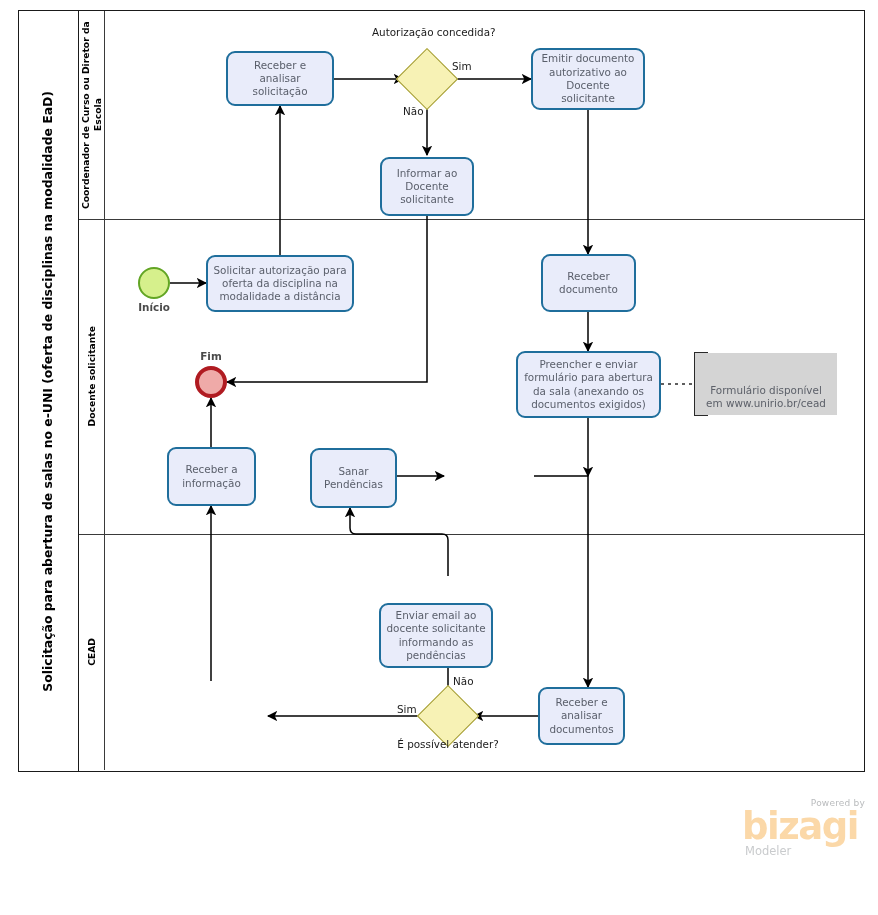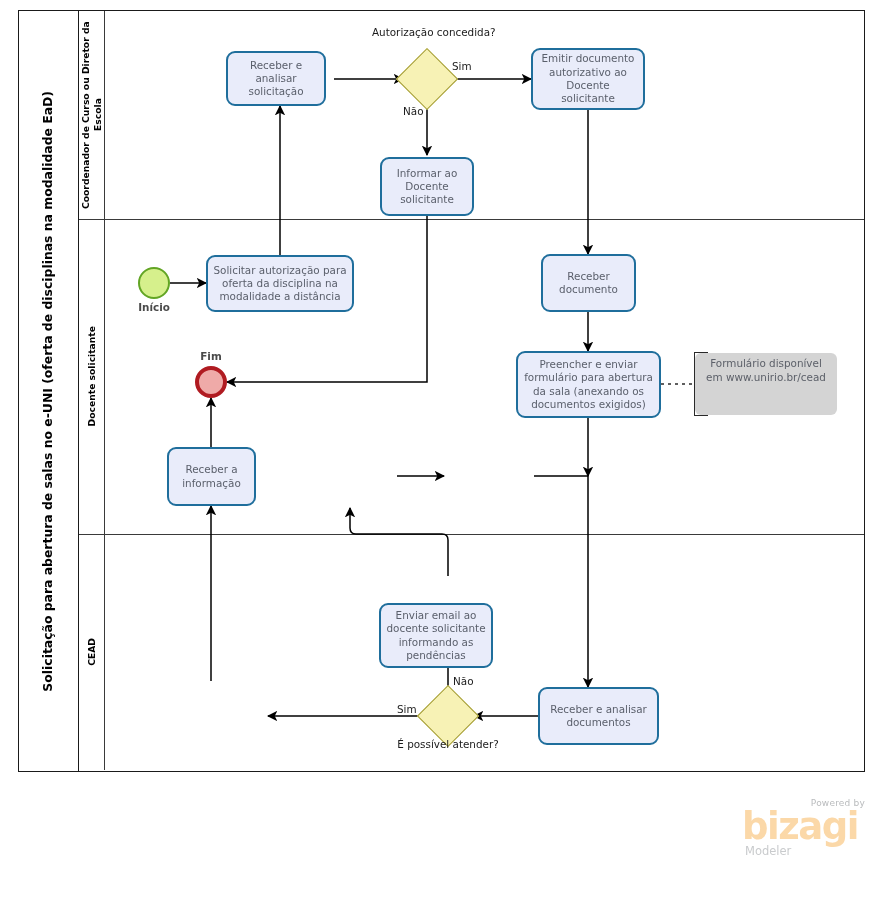--- a/index.html
+++ b/index.html
@@ -42,22 +42,22 @@
 
   .event{position:absolute;border-radius:50%;box-sizing:border-box;}
   .event.start{width:32px;height:32px;background:#d6f08c;border:2.6px solid #62a524;}
   .event.end{width:32px;height:32px;background:#efaaa8;border:4px solid #b01b21;}
 
   .ev-label{position:absolute;font-size:10.4px;color:#4a4a4a;text-align:center;
         white-space:nowrap;font-weight:bold;}
 
   .note{position:absolute;background:#d4d4d4;color:#5c6069;
         font-size:10.4px;line-height:1.3;text-align:center;
-        display:flex;align-items:flex-start;justify-content:center;padding:4px 6px;
-        box-sizing:border-box;border-radius:6px;}
+        display:flex;align-items:flex-end;justify-content:center;padding:4px 6px;
+        box-sizing:border-box;}
   .note-bracket{position:absolute;border-left:1.6px solid #2a2a2a;
         border-top:1.6px solid #2a2a2a;border-bottom:1.6px solid #2a2a2a;
         box-sizing:border-box;}
 
   .flow-label{position:absolute;font-size:10.4px;color:#1a1a1a;white-space:nowrap;}
   .gw-label{position:absolute;font-size:10.4px;color:#1a1a1a;text-align:center;
         line-height:1.2;white-space:nowrap;}
 
   svg.edges{position:absolute;left:0;top:0;width:878px;height:915px;
         pointer-events:none;overflow:visible;}
@@ -143,21 +143,21 @@
       <path d="M 425 716 L 268 716"></path>
 
       <path d="M 448 576 L 448 540 Q 448 534 442 534 L 356 534 Q 350 534 350 528 L 350 508"></path>
 
       <path d="M 211 681 L 211 506"></path>
     </g>
 
     <path d="M 661 384 L 694 384" fill="none" stroke="#2a2a2a" stroke-width="1.5" stroke-dasharray="3,4"></path>
   </svg>
 
-  <div class="task" style="left:226px;top:51px;width:100px;height:55px;">
+  <div class="task" style="left:226px;top:51px;width:108px;height:55px;">
     <span>Receber  e analisar solicitação</span>
   </div>
 
   <div class="task" style="left:531px;top:48px;width:114px;height:62px;">
     <span>Emitir documento autorizativo ao Docente solicitante</span>
   </div>
 
   <div class="task" style="left:380px;top:157px;width:94px;height:59px;">
     <span>Informar ao Docente solicitante</span>
   </div>
@@ -171,28 +171,31 @@
   </div>
 
   <div class="task" style="left:516px;top:351px;width:145px;height:67px;">
     <span>Preencher e enviar formulário para abertura da sala (anexando os documentos exigidos)</span>
   </div>
 
   <div class="task" style="left:167px;top:447px;width:89px;height:59px;">
     <span>Receber a informação</span>
   </div>
 
+  <div class="task" style="left:310px;top:448px;width:87px;height:60px;">
+    <span>Sanar Pendências</span>
+  </div>
 
 
   <div class="task" style="left:379px;top:576px;width:114px;height:65px;margin-top:27px;">
     <span>Enviar email ao docente solicitante informando as pendências</span>
   </div>
 
 
-  <div class="task" style="left:538px;top:687px;width:121px;height:58px;">
+  <div class="task" style="left:538px;top:687px;width:87px;height:58px;">
     <span>Receber e analisar documentos</span>
   </div>
 
   <div class="gateway" style="left:405px;top:57px;"></div>
   <div class="gw-label" style="left:372px;top:26px;width:112px;">Autorização concedida?</div>
 
   <div class="gateway" style="left:426px;top:694px;"></div>
   <div class="gw-label" style="left:392px;top:738px;width:112px;">É possível atender?</div>
 
   <div class="event start" style="left:138px;top:267px;"></div>

